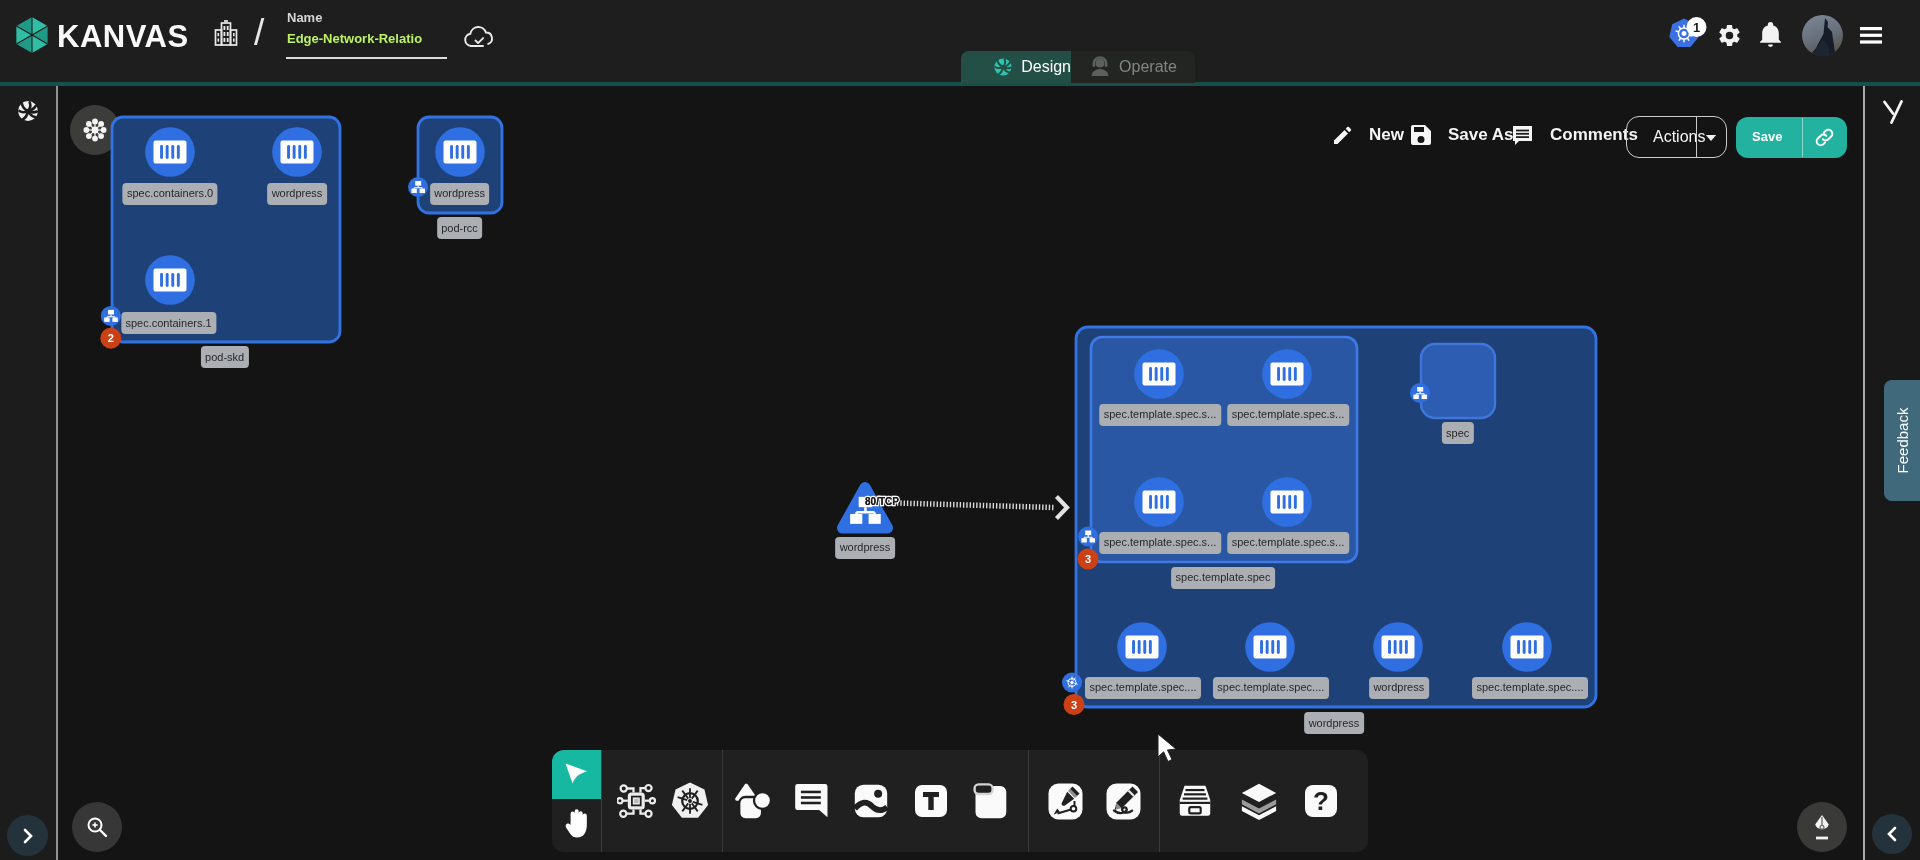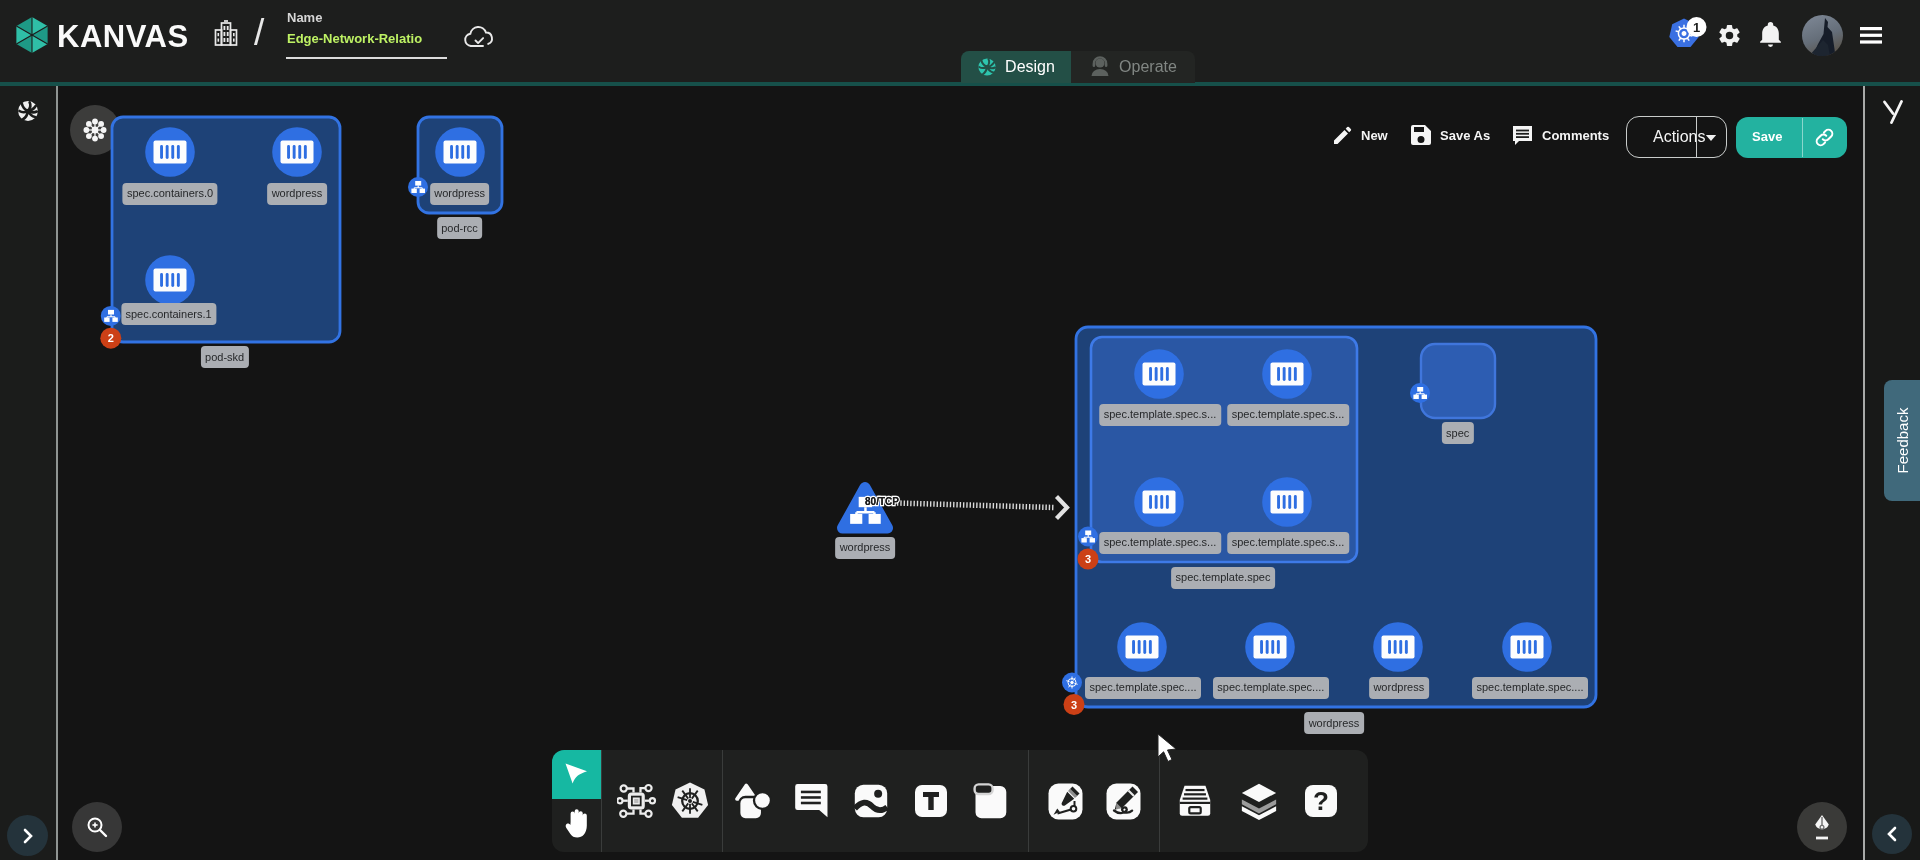--- a/index.html
+++ b/index.html
@@ -14,43 +14,43 @@
   .brand { position:absolute; left:57px; top:19px; color:#fafafa; font-size:31px; font-weight:bold;
     letter-spacing:0.5px; }
   .slash { position:absolute; left:254px; top:12px; color:#e8e8e8; font-size:37px; font-weight:300; }
   .nlabel { position:absolute; left:287px; top:10px; color:#d6d6d6; font-size:13px; font-weight:600;text-align:right; }
   .nval { position:absolute; left:287px; top:31px; color:#bef264; font-size:13px;font-weight:bold; }
   .nline { position:absolute; left:286px; top:57px; width:161px; height:2px; background:#dcdcdc; }
 
   
   .tab { position:absolute; top:51px; height:32px; display:flex; align-items:center; }
   #tabDesign { left:961px; width:110px; background:#234f46; border-radius:8px 0 0 0;
-    justify-content:center; gap:8px; }
+    justify-content:flex-end; gap:8px; }
   #tabOperate { left:1071px; width:124px; background:#232523; border-radius:0 8px 0 0;
     justify-content:center; gap:8px; }
   #tabDesign span { color:#fff; font-size:16px; }
   #tabOperate span { color:#818683; font-size:16px; }
 
   
   #leftrail { position:absolute; left:0; top:86px; width:56px; height:774px; background:#1b1c1b; }
   #ldiv { position:absolute; left:56px; top:86px; width:2px; height:774px; background:#8f9492; }
   #rdiv { position:absolute; left:1863px; top:86px; width:2px; height:774px; background:#a8aaa9; }
   #rightrail { position:absolute; left:1865px; top:86px; width:55px; height:774px; background:#181918; }
 
   #feedback { position:absolute; left:1884px; top:380px; width:36px; height:121px;
     background:#40697b; border-radius:8px 0 0 8px; }
   #feedback div { position:absolute; left:0; top:0; width:36px; height:121px; display:flex;
     align-items:center; justify-content:center; color:#fff; font-size:15px;
     transform:rotate(-90deg); }
 
   .circbtn { position:absolute; border-radius:50%; display:flex; align-items:center; justify-content:center; }
 
   
-  .actitem { position:absolute; top:120px; display:flex; align-items:center; gap:8px;
-    color:#f5f5f5; font-size:13px; font-weight:bold; height:30px; }
+  .actitem { position:absolute; top:120px; display:flex; align-items:center; gap:16px;
+    color:#f5f5f5; font-size:17px; font-weight:bold; height:30px; }
   #btnActions { position:absolute; left:1626px; top:116px; width:101px; height:42px;
     border:1px solid #c9cccb; border-radius:13px; color:#f5f5f5; font-size:16px; }
   #btnActions .txt { position:absolute; left:10px; top:11px;margin-left:16px; }
   #btnActions .sep { position:absolute; left:69px; top:0; width:1px; height:40px; background:#c9cccb; }
   #btnShare { position:absolute; left:1736px; top:116.5px; width:111px; height:41px;
     background:#23b2a0; border-radius:12px; }
   #btnShare .txt { position:absolute; left:16px; top:12px; color:#fff; font-size:13px; font-weight:bold; }
   #btnShare .sep { position:absolute; left:66px; top:1px; width:1px; height:39px; background:#cdeeea99; }
 
   
@@ -341,21 +341,21 @@
       <text y="4" text-anchor="middle" font-size="11" font-weight="bold" fill="#fff">3</text>
       </g>
     <g transform="translate(1074,704.5)">
         <circle r="10.5" fill="#cc4016"></circle>
       <text y="4" text-anchor="middle" font-size="11" font-weight="bold" fill="#fff">3</text>
       </g>
   </svg>
 
   <div class="chip" style="left:170px;top:193.5px">spec.containers.0</div>
   <div class="chip" style="left:297px;top:193.5px">wordpress</div>
-  <div class="chip" style="left:168.5px;top:314px">spec.containers.1</div>
+  <div class="chip" style="left:168.5px;top:323px">spec.containers.1</div>
   <div class="chip" style="left:224.6px;top:357px">pod-skd</div>
   <div class="chip" style="left:459.6px;top:193.5px">wordpress</div>
   <div class="chip" style="left:459.5px;top:228px">pod-rcc</div>
   <div class="chip" style="left:865px;top:547.5px">wordpress</div>
   <div class="chip" style="left:1160px;top:414.7px">spec.template.spec.s...</div>
   <div class="chip" style="left:1288px;top:414.7px">spec.template.spec.s...</div>
   <div class="chip" style="left:1160px;top:542.7px">spec.template.spec.s...</div>
   <div class="chip" style="left:1288px;top:542.7px">spec.template.spec.s...</div>
   <div class="chip" style="left:1457.7px;top:433px">spec</div>
   <div class="chip" style="left:1223px;top:577.5px">spec.template.spec</div>

